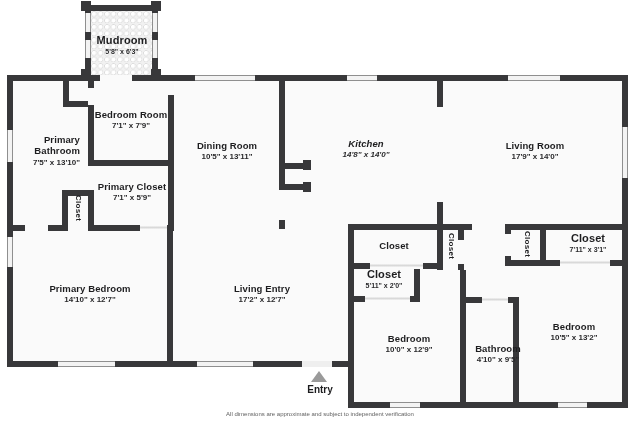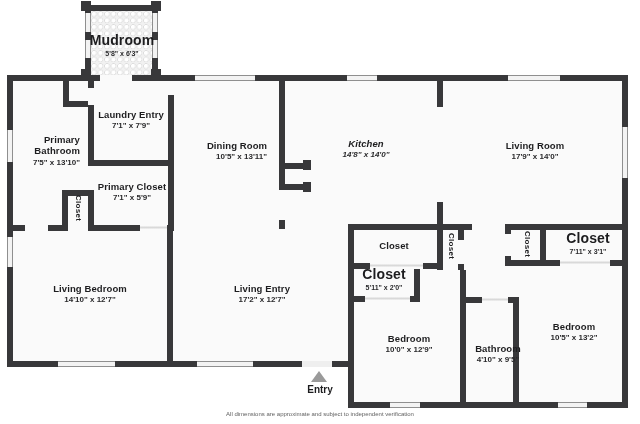--- a/index.html
+++ b/index.html
@@ -11,21 +11,21 @@
   .winv{position:absolute;background:linear-gradient(to right,#8f8f8f 0 1px,#f3f3f3 1px 5px,#8f8f8f 5px 6px);}
   .gap{position:absolute;background:#fafafa;}
   .door{position:absolute;background:linear-gradient(to bottom,#fafafa 0 1px,#d9d9d9 2px 3px,#fafafa 4px 6px),#f2f2f2;}
   .tile{position:absolute;background-color:#f4f4f4;
         background-image:radial-gradient(circle at 3px 3px,#ffffff 1.9px,#d6d6d6 2.5px,#f1f1f1 3px);
         background-size:6.5px 6.5px;}
   .rlabel{position:absolute;transform:translate(-50%,-50%);text-align:center;white-space:nowrap;}
   .rlabel .rname{font-weight:700;font-size:9.5px;line-height:1.2;letter-spacing:.1px;}
   .rlabel .rdims{font-weight:600;font-size:8px;line-height:1.2;color:#2a2a2c;margin-top:1px;}
   .rlabel.wrap{white-space:normal;}
-  .rlabel.sm .rname{font-size:14px;}
+  .rlabel.sm .rname{font-size:11px;}
   .rlabel.sm .rdims{font-size:7px;}
   .vlabel{position:absolute;transform:translate(-50%,-50%);writing-mode:vertical-rl;
           font-weight:700;font-size:8px;letter-spacing:.3px;}
   .entry-arrow{position:absolute;width:0;height:0;border-left:8px solid transparent;
                border-right:8px solid transparent;border-bottom:11px solid #9a9a9a;}
   .entry-label{position:absolute;transform:translate(-50%,0);font-weight:700;font-size:10px;}
   .disclaimer{position:absolute;transform:translate(-50%,0);font-size:6px;color:#5f5f5f;white-space:nowrap;}
 </style>
 </head>
 <body>
@@ -110,45 +110,45 @@
   <div class="winh" style="left:58px;top:361px;width:57px;height:6px;"></div>
   <div class="winh" style="left:197px;top:361px;width:56px;height:6px;"></div>
   <div class="winh" style="left:390px;top:402px;width:30px;height:6px;"></div>
   <div class="winh" style="left:558px;top:402px;width:29px;height:6px;"></div>
 
   <div class="rlabel sm" style="left:122px;top:45px;">
     <div class="rname">Mudroom</div>
     <div class="rdims">5'8" x 6'3"</div>
   </div>
   <div class="rlabel" style="left:131px;top:120px;">
-    <div class="rname">Laundry Entry</div>
+    <div class="rname">Bedroom Room</div>
     <div class="rdims">7'1" x 7'9"</div>
   </div>
   <div class="rlabel wrap" style="left:49px;top:151px;width:62px;text-align:right;">
     <div class="rname">Primary Bathroom</div>
     <div class="rdims">7'5" x 13'10"</div>
   </div>
   <div class="rlabel" style="left:132px;top:192px;">
     <div class="rname">Primary Closet</div>
     <div class="rdims">7'1" x 5'9"</div>
   </div>
-  <div class="rlabel" style="left:237px;top:151px;text-align:right;">
+  <div class="rlabel" style="left:227px;top:151px;">
     <div class="rname">Dining Room</div>
     <div class="rdims">10'5" x 13'11"</div>
   </div>
   <div class="rlabel" style="left:366px;top:149px;font-style:italic;">
     <div class="rname">Kitchen</div>
     <div class="rdims">14'8" x 14'0"</div>
   </div>
   <div class="rlabel" style="left:535px;top:151px;">
     <div class="rname">Living Room</div>
     <div class="rdims">17'9" x 14'0"</div>
   </div>
   <div class="rlabel" style="left:90px;top:294px;">
-    <div class="rname">Living Bedroom</div>
+    <div class="rname">Primary Bedroom</div>
     <div class="rdims">14'10" x 12'7"</div>
   </div>
   <div class="rlabel" style="left:262px;top:294px;">
     <div class="rname">Living Entry</div>
     <div class="rdims">17'2" x 12'7"</div>
   </div>
   <div class="rlabel" style="left:394px;top:246px;">
     <div class="rname">Closet</div>
     <div class="rdims"></div>
   </div>

